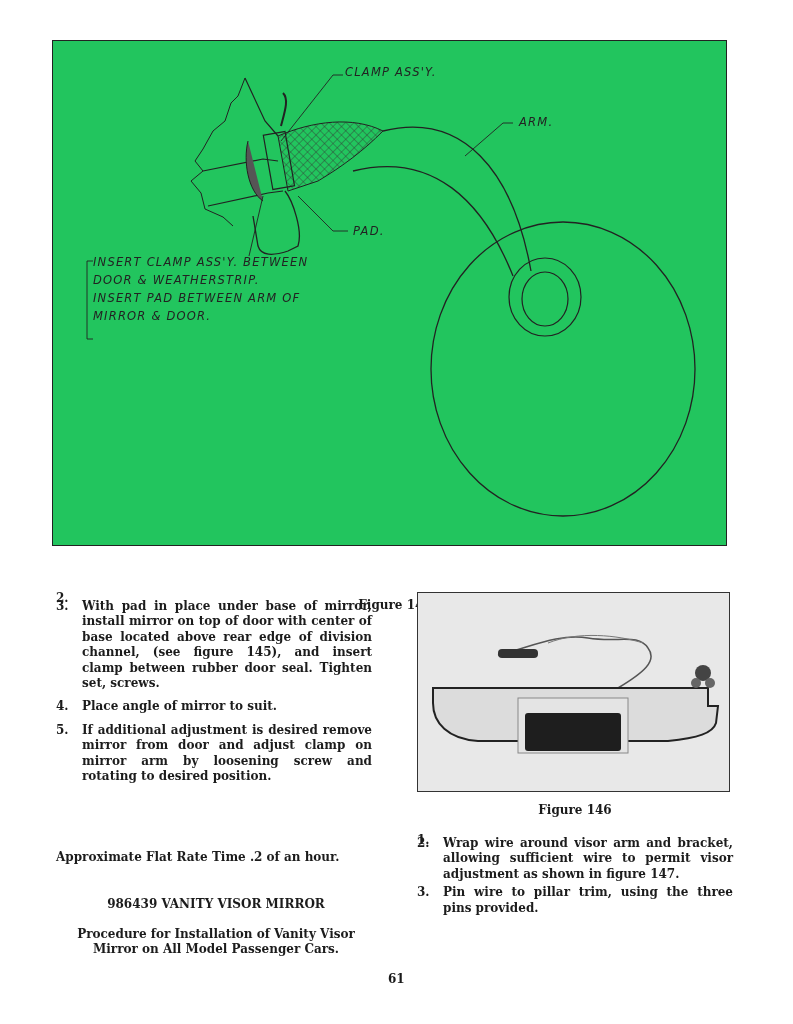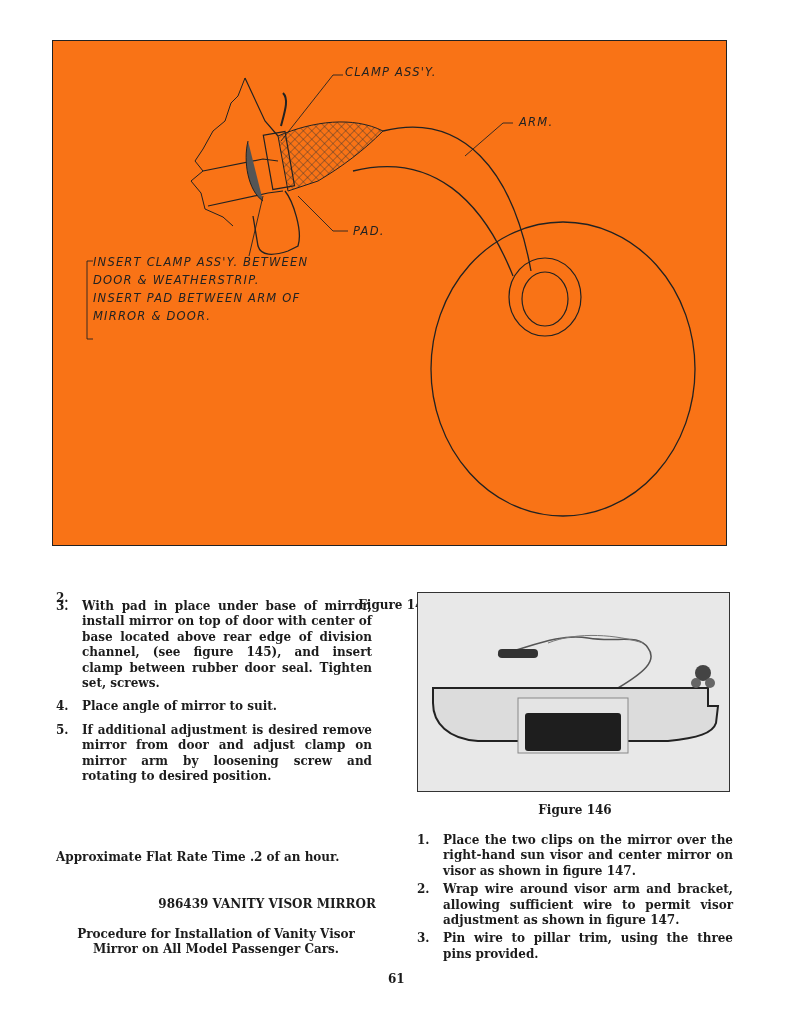--- a/index.html
+++ b/index.html
@@ -1,17 +1,17 @@
 <!DOCTYPE html>
 <html><head>
 <meta charset="utf-8">
 <style>
   html, body { margin:0; padding:0; background:#ffffff; }
   body { width:793px; height:1024px; position:relative; overflow:hidden; font-family:"DejaVu Serif", serif; color:#1a1a1a; }
-  .fig145 { position:absolute; left:52px; top:40px; width:675px; height:506px; border:1.5px solid #222; box-sizing:border-box; background:#f97316; }
+  .fig145 { position:absolute; left:52px; top:40px; width:675px; height:506px; border:1.5px solid #222; box-sizing:border-box; background:#22c55e; }
   .fig145 svg { position:absolute; left:0; top:0; }
   .callout { position:absolute; font-family:"DejaVu Sans", sans-serif; font-style:italic; font-size:11.5px; letter-spacing:1.2px; color:#222; white-space:nowrap; }
   .caption { position:absolute; font-size:12px; font-weight:bold; text-align:center; }
   .col { position:absolute; font-size:12px; line-height:15.4px; font-weight:bold; color:#1c1c1c; }
   .step { position:relative; padding-left:26px; margin-bottom:8px; text-align:justify; }
   .step .num { position:absolute; left:0; top:0; }
   .right .step { margin-bottom:3px; }
   .center { text-align:center; }
   .fig146 { position:absolute; left:417px; top:592px; width:313px; height:200px; border:1.5px solid #333; box-sizing:border-box; background:#ececec; overflow:hidden; }
   .pageno { position:absolute; left:388px; top:972px; font-size:12px; font-weight:bold; }
@@ -77,21 +77,21 @@
   <div class="step">
     <span class="num">4.</span>
     <span>Place angle of mirror to suit.</span>
   </div>
   <div class="step">
     <span class="num">5.</span>
     <span>If additional adjustment is desired remove mirror from door and adjust clamp on mirror arm by loosening screw and rotating to desired position.</span>
   </div>
 </div>
 <div class="col" style="left:56px; top:850px; width:320px;">Approximate Flat Rate Time .2 of an hour.</div>
-<div class="col center" style="left:56px; top:897px; width:320px;text-align:right;">986439 VANITY VISOR MIRROR</div>
+<div class="col center" style="left:56px; top:897px; width:320px;">986439 VANITY VISOR MIRROR</div>
 <div class="col center" style="left:56px; top:927px; width:320px;">Procedure for Installation of Vanity Visor Mirror on All Model Passenger Cars.</div>
 
 <div class="fig146">
   <svg width="313" height="200" viewBox="0 0 313 200">
     <rect x="0" y="0" width="313" height="200" fill="#e8e8e8"></rect>
 
     <path d="M 80 62 C 110 55, 140 40, 170 45 C 200 50, 220 40, 230 55 C 240 68, 225 80, 200 95" fill="none" stroke="#555" stroke-width="1.5"></path>
     <path d="M 130 50 C 160 38, 200 42, 225 50" fill="none" stroke="#777" stroke-width="1"></path>
     <rect x="80" y="56" width="40" height="9" rx="4" fill="#333"></rect>
 
@@ -103,21 +103,20 @@
     <circle cx="285" cy="80" r="8" fill="#444"></circle>
     <circle cx="278" cy="90" r="5" fill="#666"></circle>
     <circle cx="292" cy="90" r="5" fill="#666"></circle>
   </svg>
 </div>
 <div class="caption" style="left:520px; top:803px; width:110px;">Figure 146</div>
 
 <div class="col right" style="left:417px; top:833px; width:316px;">
   <div class="step">
     <span class="num">1.</span>
-    <span>Place the two clips on the mirror over the right-hand sun visor and center mirror on visor as shown in figure 147.</span>
   </div>
   <div class="step">
     <span class="num">2.</span>
     <span>Wrap wire around visor arm and bracket, allowing sufficient wire to permit visor adjustment as shown in figure 147.</span>
   </div>
   <div class="step">
     <span class="num">3.</span>
     <span>Pin wire to pillar trim, using the three pins provided.</span>
   </div>
 </div>

